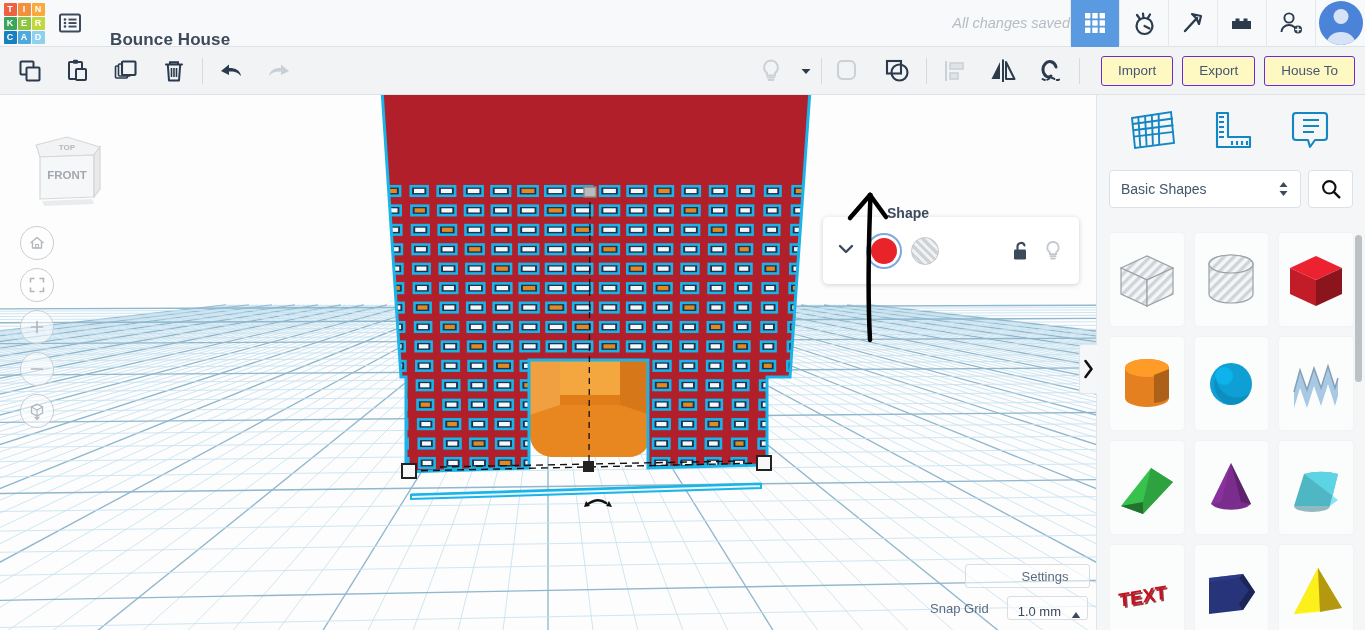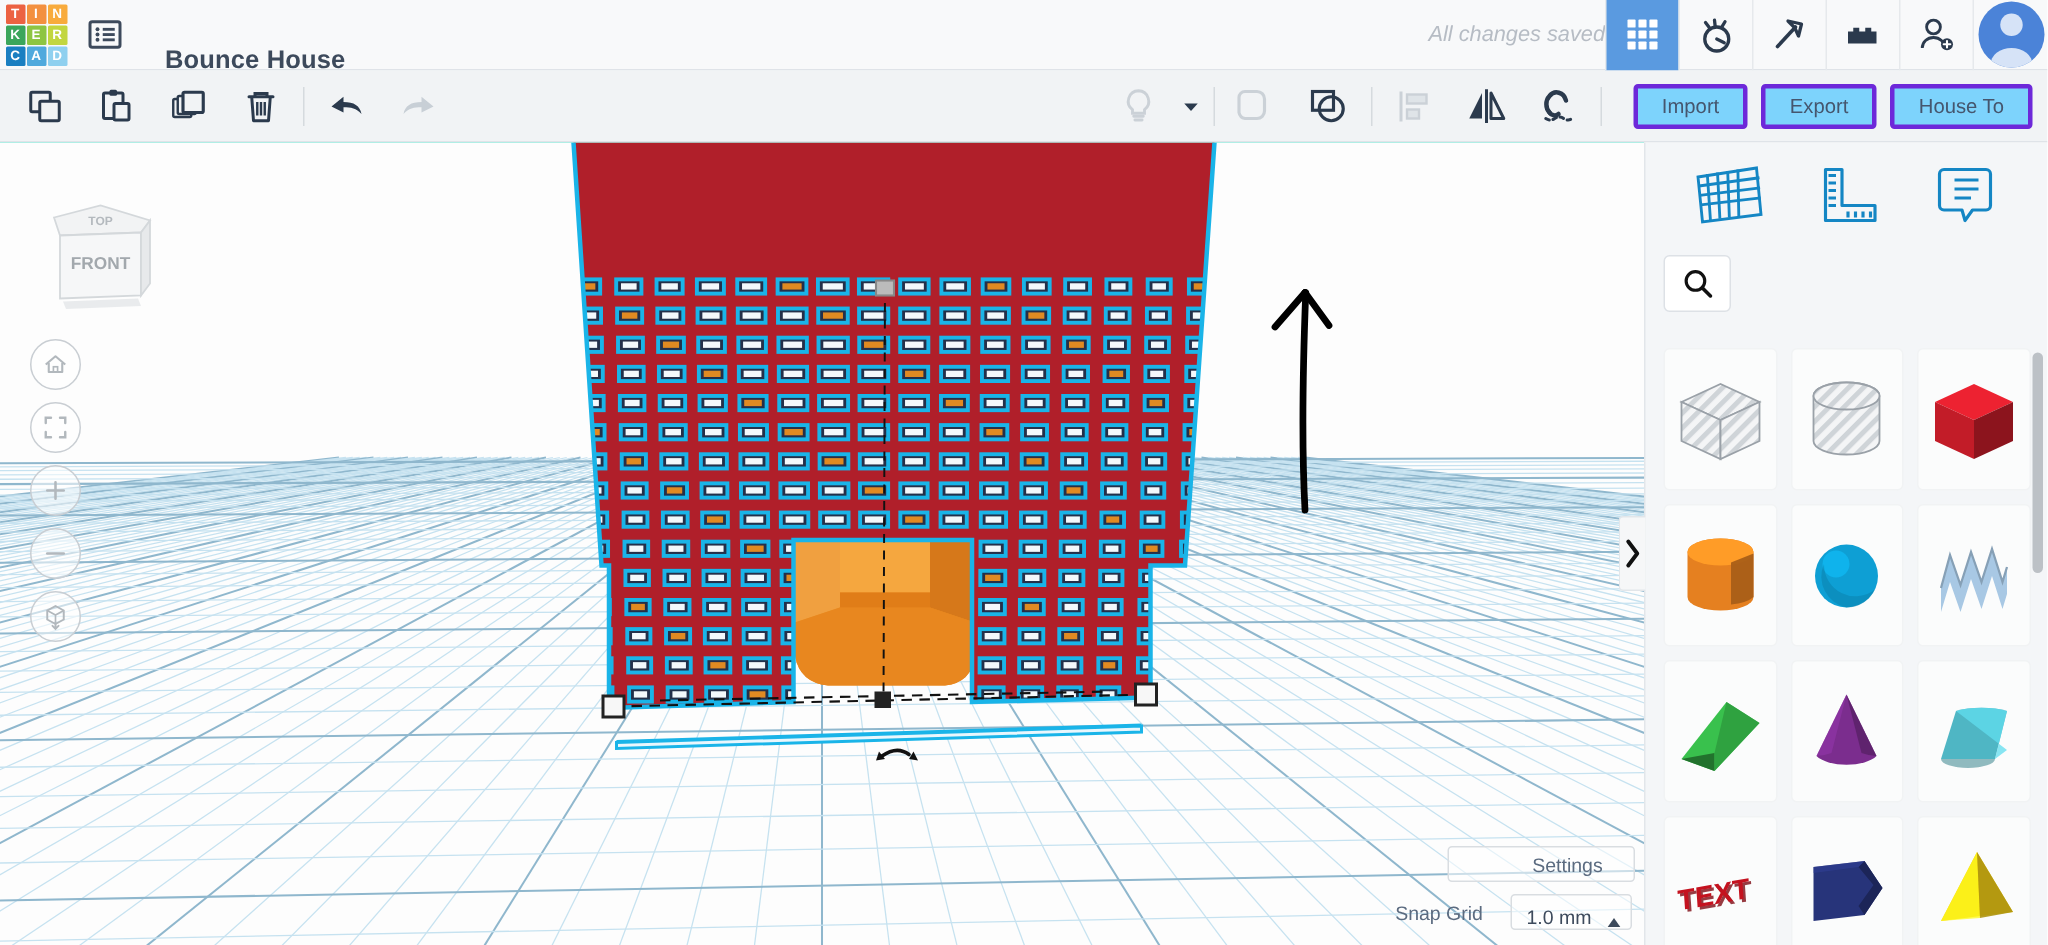--- a/index.html
+++ b/index.html
@@ -73,30 +73,30 @@
     cursor: pointer; background: transparent; border: none;
   }
   .tb-btn.disabled { cursor: default; }
   .tb-sep { width:1px; height:26px; background:#d5dade; margin: 0 4px; }
   .tb-spacer { flex: 1; }
   .caret-btn {
     width: 22px; height: 48px; display:flex; align-items:center; justify-content:center; cursor:pointer;
   }
   .panel-btn {
     height: 30px; padding: 0 16px; margin-left: 9px;
-    background: #7dd3fc; border: 3px solid #6d28d9; border-radius: 3px;
+    background: #fef9c3; border: 1px solid #6d28d9; border-radius: 3px;
     font-size: 13.5px; color: #45566e; cursor: pointer;
     font-family: "Liberation Sans", sans-serif;
     display:flex; align-items:center; justify-content:center;
   }
 
   
   .canvas {
     position: absolute; top: 95px; left: 0; width: 1096px; height: 535px;
-    background: #5eead4; overflow: hidden; text-decoration: underline;
+    background: #f9a8d4; overflow: hidden; text-decoration: underline;
   }
   .grid-svg { position:absolute; top:0; left:0; }
 
   
   .viewcube { position:absolute; left:22px; top:32px; width:86px; height:86px; }
   .nav-ctrls { position:absolute; left:20px; top:131px; }
   .nav-btn {
     width:34px; height:34px; border:1px solid #c9ced3; border-radius:50%;
     background: rgba(255,255,255,.55);
     display:flex; align-items:center; justify-content:center;
@@ -1118,20 +1118,40 @@
       </div>
       <div class="nav-btn">
         <svg width="20" height="20" viewBox="0 0 20 20">
           <path d="M10 3 L15.5 6 V12 L10 15 L4.5 12 V6 Z" fill="none" stroke="#b2b8bd" stroke-width="1.3"></path>
           <path d="M4.5 6 L10 9 L15.5 6 M10 9 V15" fill="none" stroke="#b2b8bd" stroke-width="1.1"></path>
           <path d="M10 14 L10 18 M8 16.2 L10 18.3 L12 16.2" fill="none" stroke="#b2b8bd" stroke-width="1.3" stroke-linecap="round"></path>
         </svg>
       </div>
     </div>
 
+    <div class="shape-panel">
+      <div class="shape-panel-title">Shape</div>
+      <div class="sp-chevron">
+        <svg width="22" height="22" viewBox="0 0 22 22">
+          <path d="M5 8 L11 14 L17 8" fill="none" stroke="#3d4a5c" stroke-width="2.4" stroke-linecap="round" stroke-linejoin="round"></path>
+        </svg>
+      </div>
+      <div class="swatch-solid"></div>
+      <div class="swatch-hole"></div>
+      <div style="margin-left:auto;display:flex;align-items:center;gap:12px;padding-right:16px;">
+        <svg width="20" height="22" viewBox="0 0 20 22">
+          <rect x="3" y="9.5" width="12" height="10" rx="1.3" fill="#3d4a5c"></rect>
+          <path d="M6.5 9.5 V6.2 a3.6 3.6 0 0 1 7-0.8" fill="none" stroke="#3d4a5c" stroke-width="2.1" stroke-linecap="round"></path>
+        </svg>
+        <svg width="20" height="24" viewBox="0 0 20 24">
+          <path d="M10 3 a5.6 5.6 0 0 0 -3.2 10.2 v2 h6.4 v-2 A5.6 5.6 0 0 0 10 3 Z" fill="none" stroke="#c3c9cf" stroke-width="1.8"></path>
+          <path d="M7.4 17.2 h5.2 M8.1 19.5 h3.8" stroke="#c3c9cf" stroke-width="1.8" stroke-linecap="round"></path>
+        </svg>
+      </div>
+    </div>
 
     <svg class="annot" width="80" height="170" viewBox="0 0 80 170">
       <path d="M40 165 q-3 -55 0.5 -145" fill="none" stroke="#000" stroke-width="4.5" stroke-linecap="round"></path>
       <path d="M40 20 L20 43" fill="none" stroke="#000" stroke-width="4.5" stroke-linecap="round"></path>
       <path d="M40 20 L56 42" fill="none" stroke="#000" stroke-width="4.5" stroke-linecap="round"></path>
     </svg>
 
     <div class="settings-btn">Settings</div>
     <div class="snapgrid-row">
       <span class="snapgrid-label">Snap Grid</span>
@@ -1174,20 +1194,27 @@
         <svg width="50" height="46" viewBox="0 0 50 46">
           <g stroke="#1486c4" stroke-width="2.1" fill="none" stroke-linejoin="round">
             <path d="M11 6 h28 a3 3 0 0 1 3 3 v21 a3 3 0 0 1 -3 3 h-9 l-5 7 l-2 -7 h-12 a3 3 0 0 1 -3 -3 v-21 a3 3 0 0 1 3 -3 Z"></path>
             <path d="M18 13 h16 M18 19 h16 M18 25 h11"></path>
           </g>
         </svg>
       </div>
     </div>
 
     <div class="sb-search-row">
+      <div class="sb-select">
+        <span>Basic Shapes</span>
+        <svg width="11" height="18" viewBox="0 0 11 18">
+          <path d="M5.5 2 L9.5 7 L1.5 7 Z" fill="#3d4a5c"></path>
+          <path d="M5.5 16 L9.5 11 L1.5 11 Z" fill="#3d4a5c"></path>
+        </svg>
+      </div>
       <div class="sb-search-btn">
         <svg width="22" height="22" viewBox="0 0 22 22">
           <circle cx="9.3" cy="9.3" r="6.2" fill="none" stroke="#111" stroke-width="2.1"></circle>
           <path d="M13.8 13.8 L19.3 19.3" stroke="#111" stroke-width="2.4" stroke-linecap="round"></path>
         </svg>
       </div>
     </div>
 
     <div class="shape-grid">
       <div class="shape-grid-inner" id="shapeGrid">

